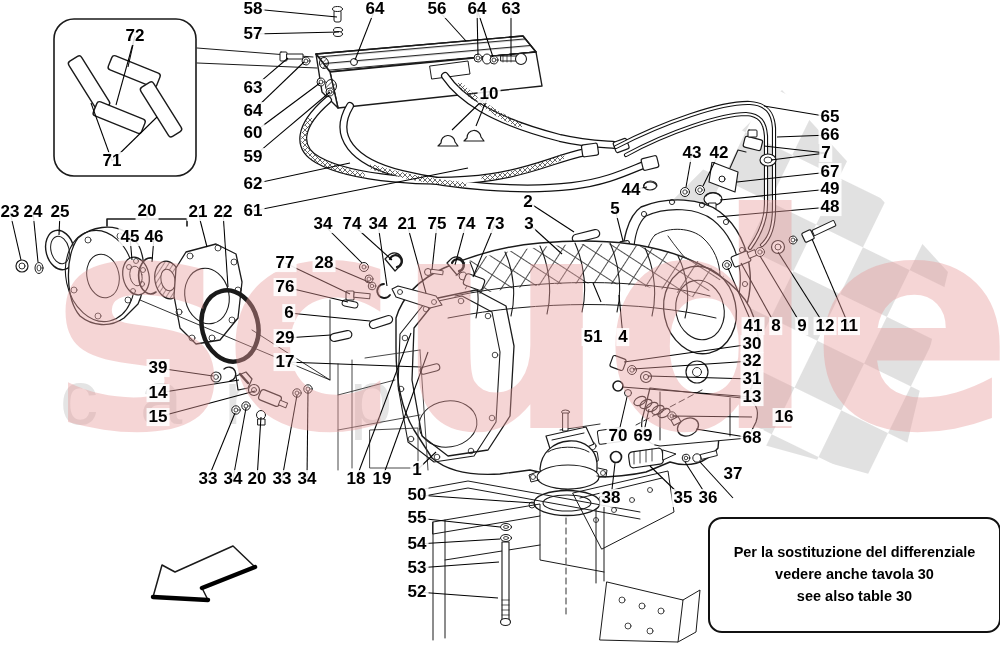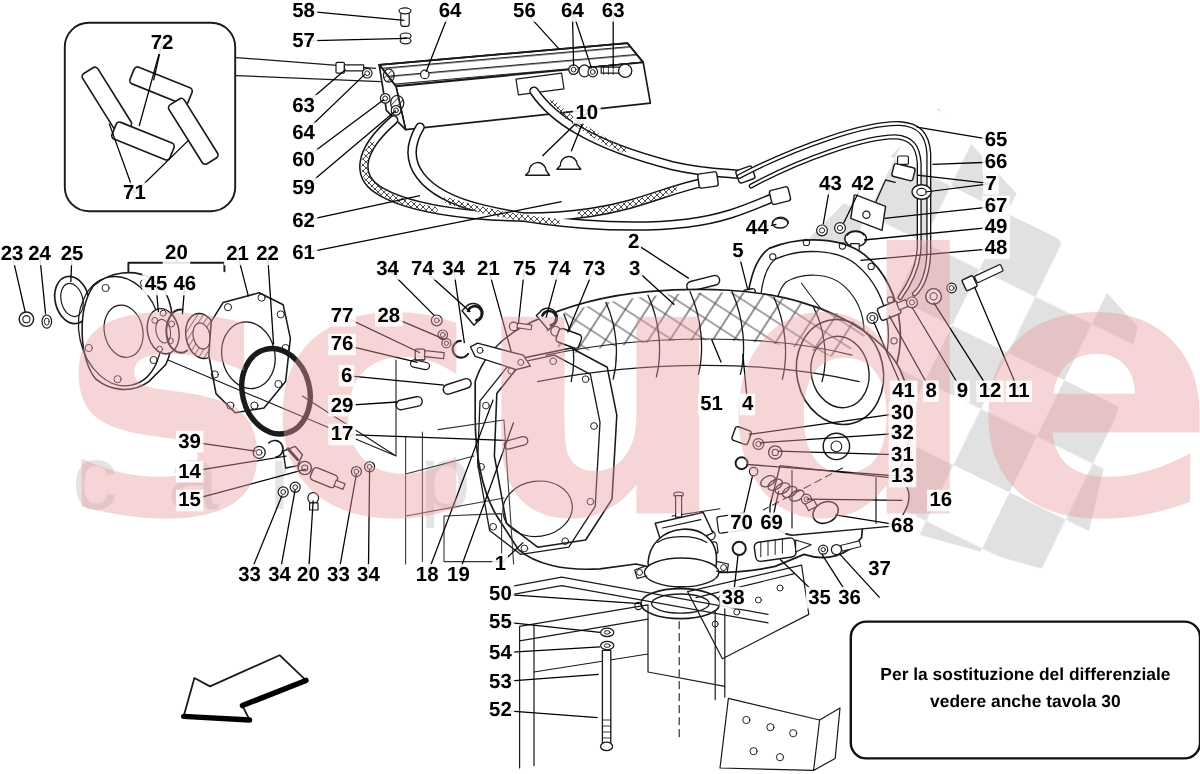--- a/index.html
+++ b/index.html
@@ -565,15 +565,16 @@
       <div class="callout" style="left: 417px; top: 592px;">52</div>
       <div class="callout" style="left: 611px; top: 498px;">38</div>
       <div class="callout" style="left: 683px; top: 498px;">35</div>
       <div class="callout" style="left: 708px; top: 498px;">36</div>
       <div class="callout" style="left: 733px; top: 474px; text-align: center;">37</div>
     </div>
 
 <div id="note-box">
   <span>Per la sostituzione del differenziale</span>
   <span>vedere anche tavola 30</span>
+  <span>see  also table 30</span>
 </div>
 
 </div>
 
 </body></html>

